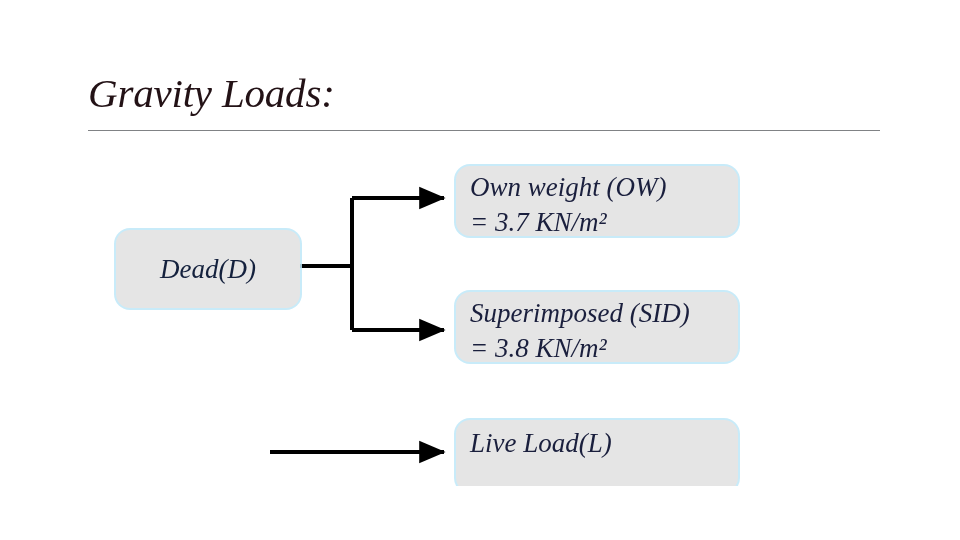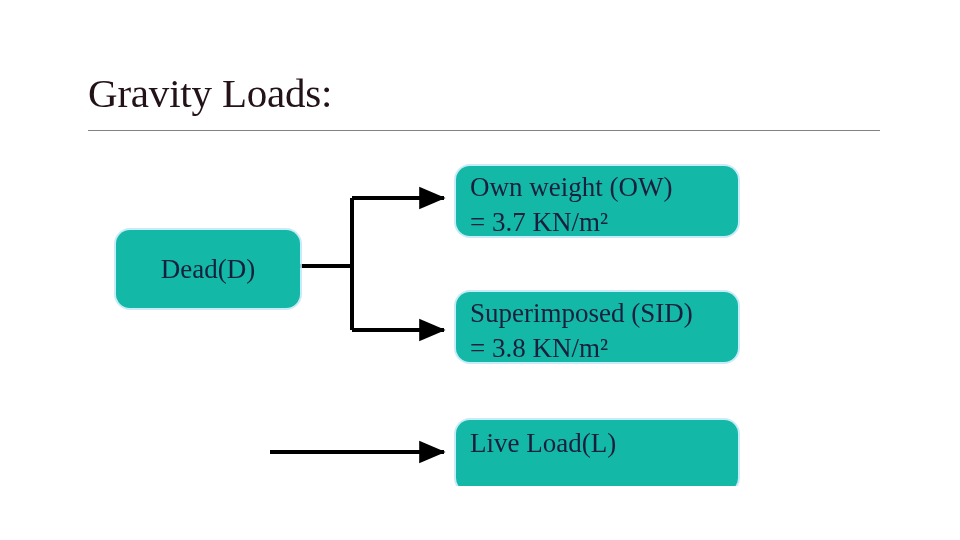--- a/index.html
+++ b/index.html
@@ -12,20 +12,21 @@
     background: #ffffff;
     font-family: "Liberation Serif", "DejaVu Serif", serif;
     overflow: hidden;
   }
   #slide {
     position: relative;
     width: 960px;
     height: 486px;
     background: #ffffff;
     overflow: hidden;
+    font-style: italic;
   }
 
   
   #slide-title {
     position: absolute;
     left: 88px;
     top: 68px;
     width: 800px;
     font-size: 41px;
     line-height: 50px;
@@ -38,21 +39,21 @@
     left: 88px;
     top: 130px;
     width: 792px;
     height: 1px;
     background: #808285;
   }
 
   
   .node {
     position: absolute;
-    background: #14b8a6;
+    background: #e5e5e5;
     border-radius: 14px;
     box-sizing: border-box;
     box-shadow: 0 0 0 2px rgba(190, 232, 248, 0.85);
     color: #14213d;
     font-size: 27px;
     line-height: 34px;
   }
   .node.center {
     display: flex;
     align-items: center;

